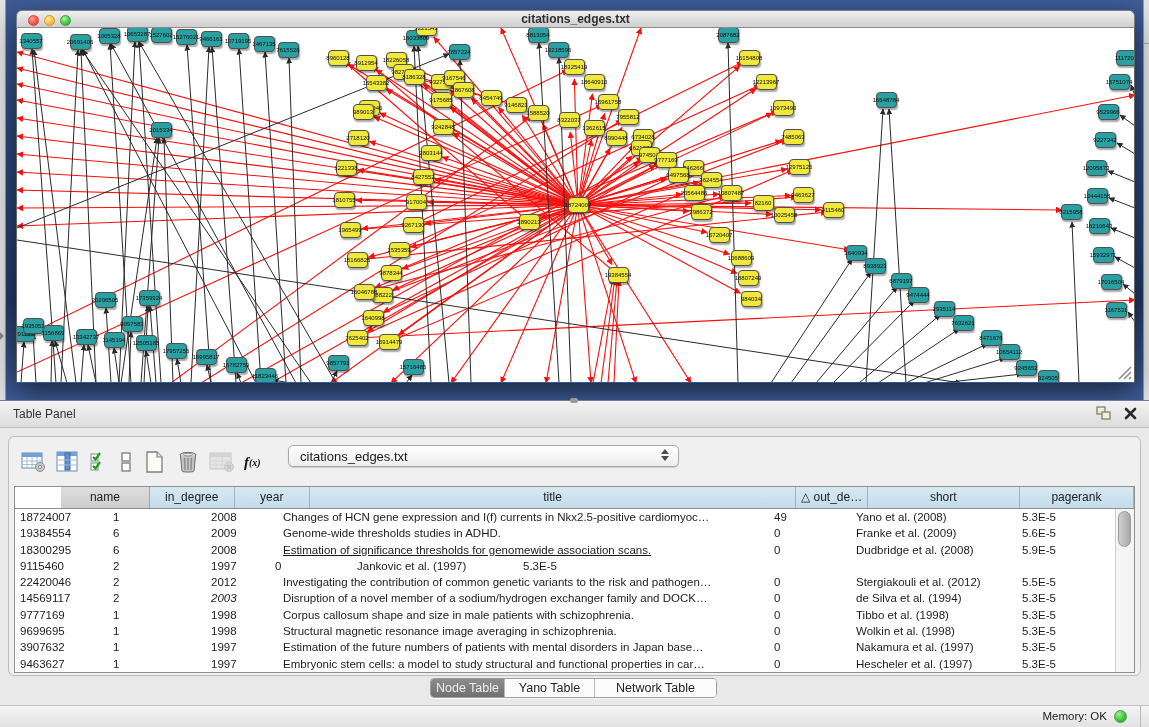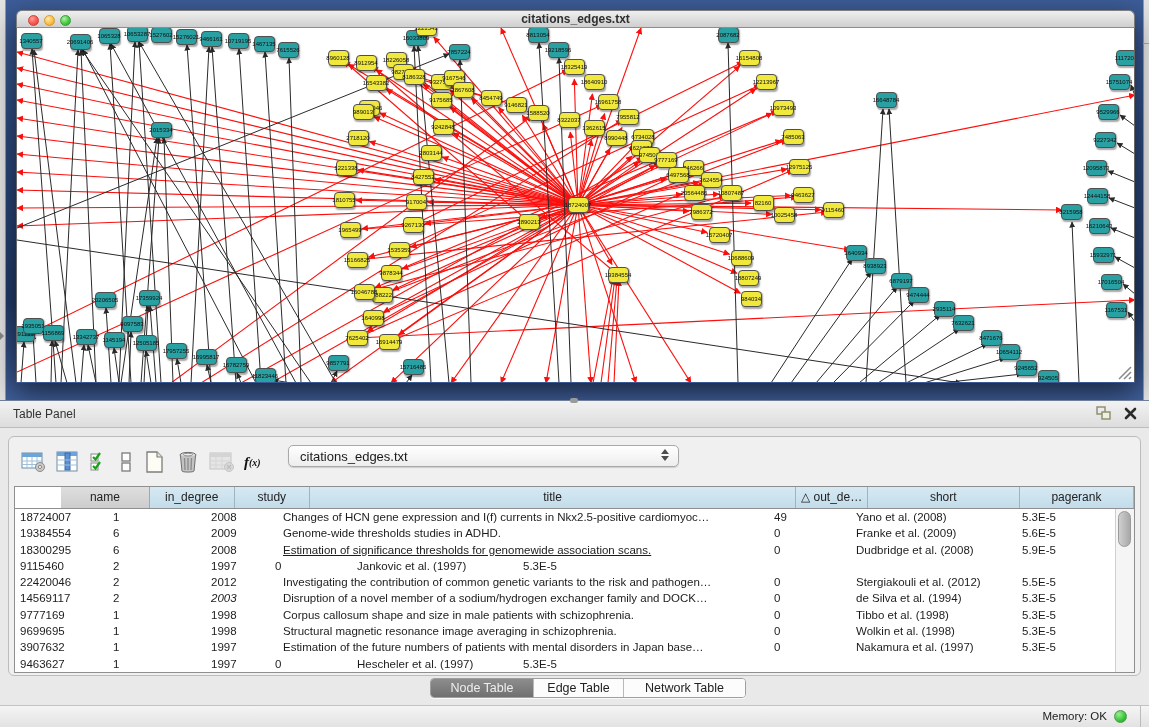--- a/index.html
+++ b/index.html
@@ -519,21 +519,21 @@
       <span class="spin-arrows">
           <i class="up"></i>
           <i class="dn"></i>
         </span>
     </div>
 
     <div class="dtable">
       <div class="thead" id="thead">
           <div class="th gray" style="width: 91px;">name</div>
           <div class="th" style="width: 87px;">in_degree</div>
-          <div class="th" style="width: 77px;">study</div>
+          <div class="th" style="width: 77px;">year</div>
           <div class="th" style="width: 499px;">title</div>
           <div class="th" style="width: 73px;">△ out_de…</div>
           <div class="th" style="width: 156px;">short</div>
           <div class="th" style="width: 117px;">pagerank</div>
         </div>
       <div id="tbody">
           <div class="tr">
             <div class="td" style="width: 91px; padding-left: 5px;">18724007</div>
             <div class="td" style="width: 87px; padding-left: 7px;">1</div>
             <div class="td" style="width: 77px; padding-left: 18px;">2008</div>
@@ -610,34 +610,35 @@
             <div class="td" style="width: 77px; padding-left: 18px;">1997</div>
             <div class="td" style="width: 499px; padding-left: 13px;">Estimation of the future numbers of patients with mental disorders in Japan base…</div>
             <div class="td" style="width: 73px; padding-left: 5px;">0</div>
             <div class="td" style="width: 156px; padding-left: 14px;">Nakamura et al. (1997)</div>
             <div class="td" style="width: 117px; padding-left: 24px;">5.3E-5</div>
           </div>
           <div class="tr">
             <div class="td" style="width: 91px; padding-left: 5px;">9463627</div>
             <div class="td" style="width: 87px; padding-left: 7px;">1</div>
             <div class="td" style="width: 77px; padding-left: 18px;">1997</div>
+            <div class="td" style="width: 499px; padding-left: 13px;">Embryonic stem cells: a model to study structural and functional properties in car…</div>
             <div class="td" style="width: 73px; padding-left: 5px;">0</div>
             <div class="td" style="width: 156px; padding-left: 14px;">Hescheler et al. (1997)</div>
             <div class="td" style="width: 117px; padding-left: 24px;">5.3E-5</div>
           </div>
         </div>
       <div class="vscroll">
         <div class="vthumb"></div>
       </div>
     </div>
   </div>
 
   <div class="tabs" id="tabs">
-      <div class="tab active" style="width: 103px;">Node Table</div>
-      <div class="tab" style="width: 90px;">Edge Table</div>
+      <div class="tab active" style="width: 74px;">Node Table</div>
+      <div class="tab" style="width: 90px;">Yano Table</div>
       <div class="tab" style="width: 121px;">Network Table</div>
     </div>
 
   <div class="status-bar">
     <span class="mem-label">Memory: OK</span>
     <span class="mem-dot"></span>
     <span class="status-div"></span>
   </div>
 
 </div>

